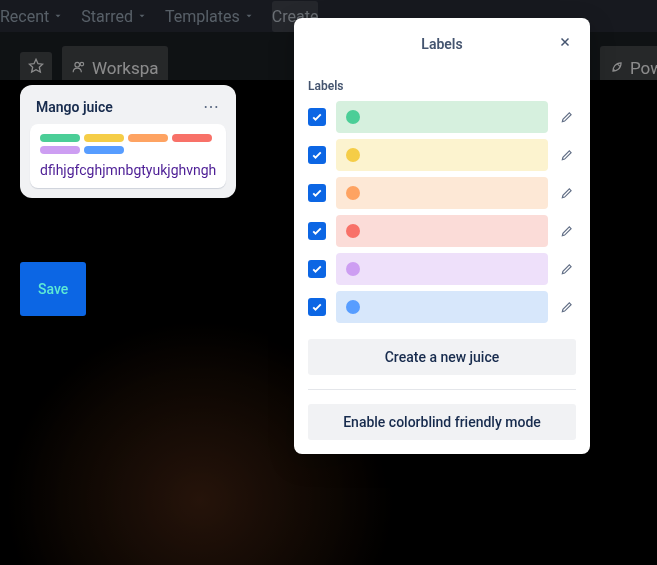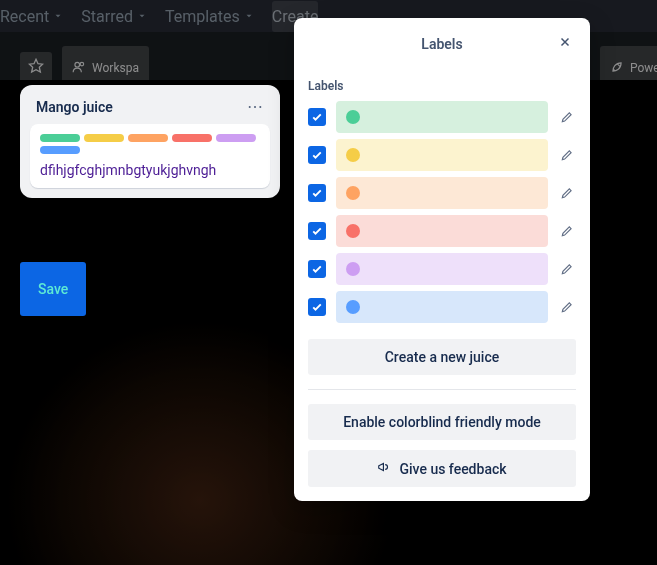--- a/index.html
+++ b/index.html
@@ -4,24 +4,24 @@
 <style>
   * { box-sizing: border-box; margin: 0; padding: 0; font-family: -apple-system, BlinkMacSystemFont, "Segoe UI", Roboto, sans-serif; }
   body { width: 657px; height: 565px; overflow: hidden; background: #1d2125; position: relative; }
   .topnav { display: flex; align-items: center; gap: 18px; padding: 8px 0 8px 0; background: #2b2f3a; height: 32px; font-size: 16px; color: #9fadbc; }
   .nav-item { display: flex; align-items: center; gap: 4px; cursor: pointer; }
   .chev { width: 10px; height: 10px; display: inline-flex; }
   .create-btn { background: rgba(255,255,255,0.12); padding: 6px 0; border-radius: 3px; color: #c0c8d2; cursor: pointer; }
   .board-header { display: flex; align-items: center; gap: 10px; padding: 14px 20px 10px 20px; }
   .board-title { font-size: 18px; font-weight: 700; color: #fff; }
   .hdr-icon-box { width: 32px; height: 32px; border-radius: 3px; background: rgba(255,255,255,0.18); display: flex; align-items: center; justify-content: center; cursor: pointer; }
-  .hdr-pill { height: 44px; border-radius: 3px; background: rgba(255,255,255,0.18); display: flex; align-items: center; gap: 6px; padding: 0 10px; color: #fff; font-size: 12px; cursor: pointer; }
+  .hdr-pill { height: 44px; border-radius: 3px; background: rgba(255,255,255,0.18); display: flex; align-items: center; gap: 6px; padding: 0 10px; color: #fff; font-size: 17px; cursor: pointer; }
   .board-bg { position: absolute; top: 80px; left: 0; right: 0; bottom: 0; background: radial-gradient(ellipse 260px 240px at 200px 420px, #452413 0%, #1a0e06 48%, #000 75%), radial-gradient(ellipse 200px 180px at 500px 280px, #2a1408 0%, #000 60%), radial-gradient(ellipse 260px 200px at 540px 520px, #3a2010 0%, #0a0502 55%, #000 80%), #000; }
   .dim-overlay { position: absolute; inset: 0; background: rgba(0,0,0,0.45); }
-  .list-card { position: absolute; top: 85px; left: 20px; width: 260px; background: #f1f2f4; border-radius: 12px; padding: 10px; }
+  .list-card { position: absolute; top: 85px; left: 20px; width: 216px; background: #f1f2f4; border-radius: 12px; padding: 10px; }
   .list-head { display: flex; align-items: center; justify-content: space-between; padding: 2px 6px 8px 6px; }
   .list-title { font-size: 14px; font-weight: 600; color: #172b4d; }
   .list-menu { color: #5e6c84; cursor: pointer; font-size: 16px; letter-spacing: 1px; }
   .card { background: #fff; border-radius: 8px; box-shadow: 0 1px 1px rgba(9,30,66,.15); padding: 10px; }
   .card-labels { display: flex; flex-wrap: wrap; gap: 4px; margin-bottom: 8px; }
   .card-label-chip { width: 40px; height: 8px; border-radius: 4px; }
   .card-text { font-size: 14px; color: #4c1d95; }
   .save-btn { position: absolute; top: 262px; left: 20px; background: #0c66e4; color: #5eead4; font-size: 14px; font-weight: 500; padding: 19px 18px; border-radius: 3px; border: none; cursor: pointer; }
   .popover { position: absolute; top: 18px; left: 294px; width: 296px; background: #fff; border-radius: 8px; box-shadow: 0 8px 24px rgba(0,0,0,0.25); padding: 12px 14px 14px 14px; }
   .pop-head { position: relative; text-align: center; padding: 4px 0 12px 0; }
@@ -232,21 +232,13 @@
       </div>
     </div>
 
   <button class="pop-btn">
     <span>Create a new juice</span>
   </button>
   <hr class="divider">
   <button class="pop-btn">
     <span>Enable colorblind friendly mode</span>
   </button>
-  <button class="pop-btn feedback-btn">
-    <span>
-      <svg width="14" height="14" viewBox="0 0 24 24" fill="none" stroke="#172b4d" stroke-width="2">
-          <path d="M3 10v4l8 4V6l-8 4zM14 8c2 0 4 1 4 4s-2 4-4 4"></path>
-        </svg>
-    </span>
-    <span>Give us feedback</span>
-  </button>
 </div>
 
 </body></html>

